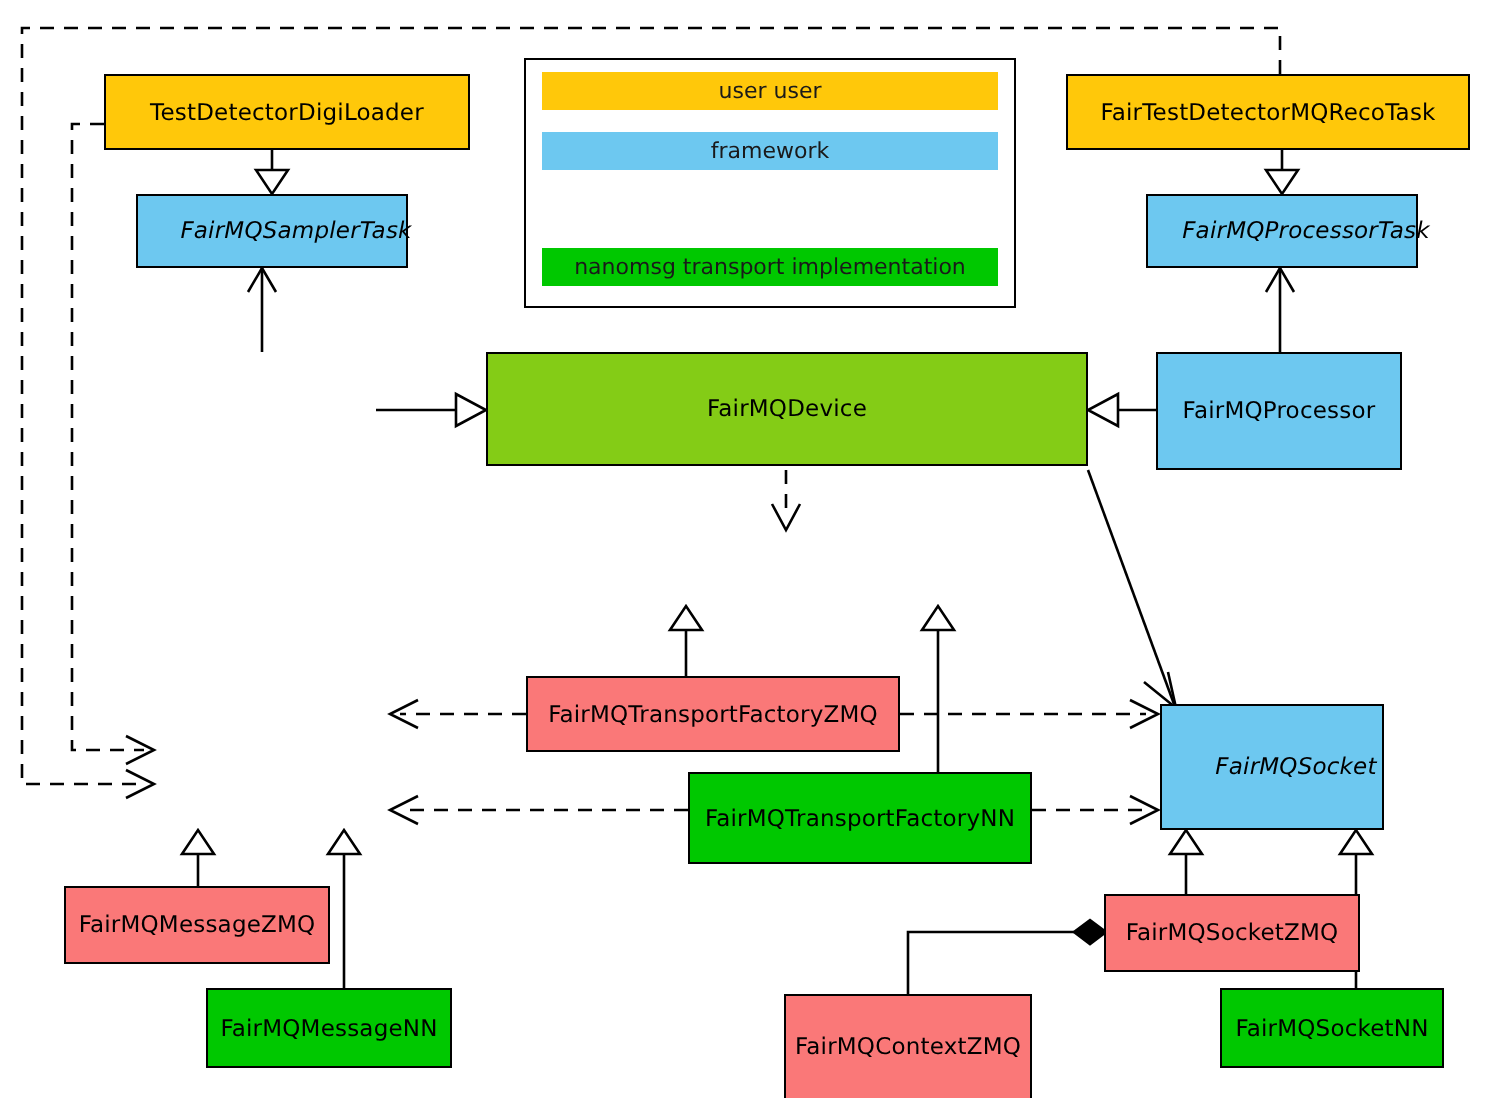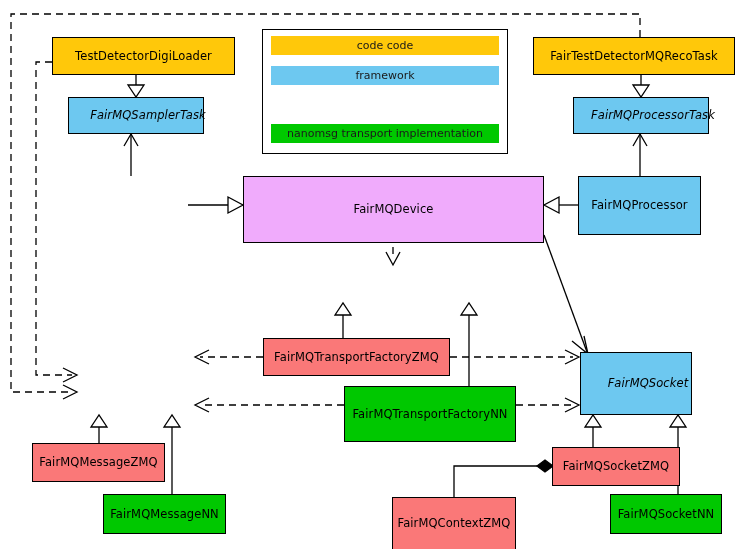--- a/index.html
+++ b/index.html
@@ -197,34 +197,34 @@
 
   <div class="node abstract" style="left:68px; top:97px; width:136px; height:37px; background:#6DC8F0;">
     <span>FairMQSamplerTask</span>
   </div>
 
   <div class="node abstract" style="left:573px; top:97px; width:136px; height:37px; background:#6DC8F0;">
     <span>FairMQProcessorTask</span>
   </div>
 
 
-  <div class="node" style="left:243px; top:176px; width:301px; height:67px; background:#f0abfc;">
+  <div class="node" style="left:243px; top:176px; width:301px; height:57px; background:#84cc16;">
     <span>FairMQDevice</span>
   </div>
 
   <div class="node" style="left:578px; top:176px; width:123px; height:59px; background:#6DC8F0;">
     <span>FairMQProcessor</span>
   </div>
 
 
   <div class="node" style="left:263px; top:338px; width:187px; height:38px; background:#FA7878;">
     <span>FairMQTransportFactoryZMQ</span>
   </div>
 
-  <div class="node" style="left:344px; top:386px; width:172px; height:56px; background:#00C800;">
+  <div class="node" style="left:344px; top:386px; width:172px; height:46px; background:#00C800;">
     <span>FairMQTransportFactoryNN</span>
   </div>
 
 
   <div class="node abstract" style="left:580px; top:352px; width:112px; height:63px; background:#6DC8F0;">
     <span>FairMQSocket</span>
   </div>
 
   <div class="node" style="left:32px; top:443px; width:133px; height:39px; background:#FA7878;">
     <span>FairMQMessageZMQ</span>
@@ -242,21 +242,21 @@
     <span>FairMQSocketNN</span>
   </div>
 
   <div class="node" style="left:392px; top:497px; width:124px; height:53px; background:#FA7878;">
     <span>FairMQContextZMQ</span>
   </div>
 
   <div class="legend-box" style="left:262px; top:29px; width:246px; height:125px;"></div>
 
   <div class="legend-row" style="left:271px; top:36px; width:228px; height:19px; background:#FFC80A;">
-    <span>code code</span>
+    <span>user user</span>
   </div>
 
   <div class="legend-row" style="left:271px; top:66px; width:228px; height:19px; background:#6DC8F0;">
     <span>framework</span>
   </div>
 
 
   <div class="legend-row" style="left:271px; top:124px; width:228px; height:19px; background:#00C800;">
     <span>nanomsg transport implementation</span>
   </div>

